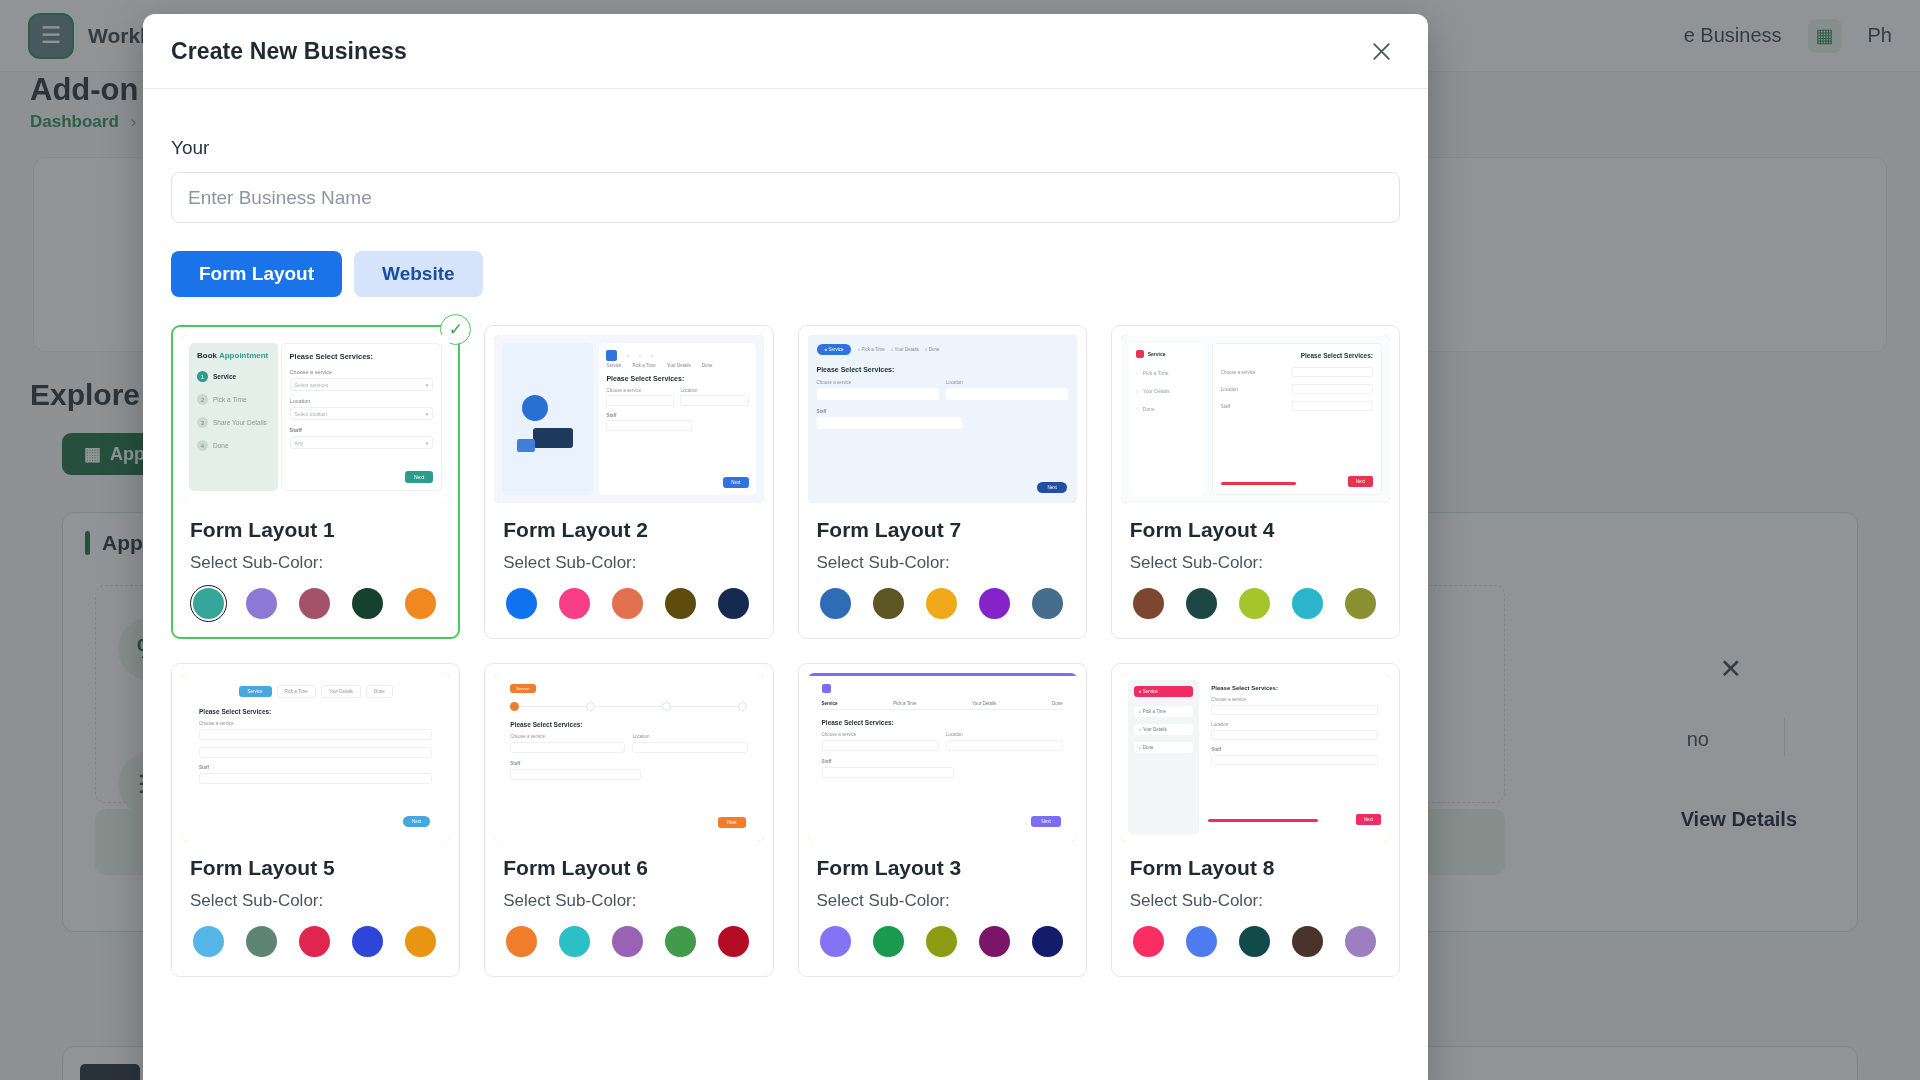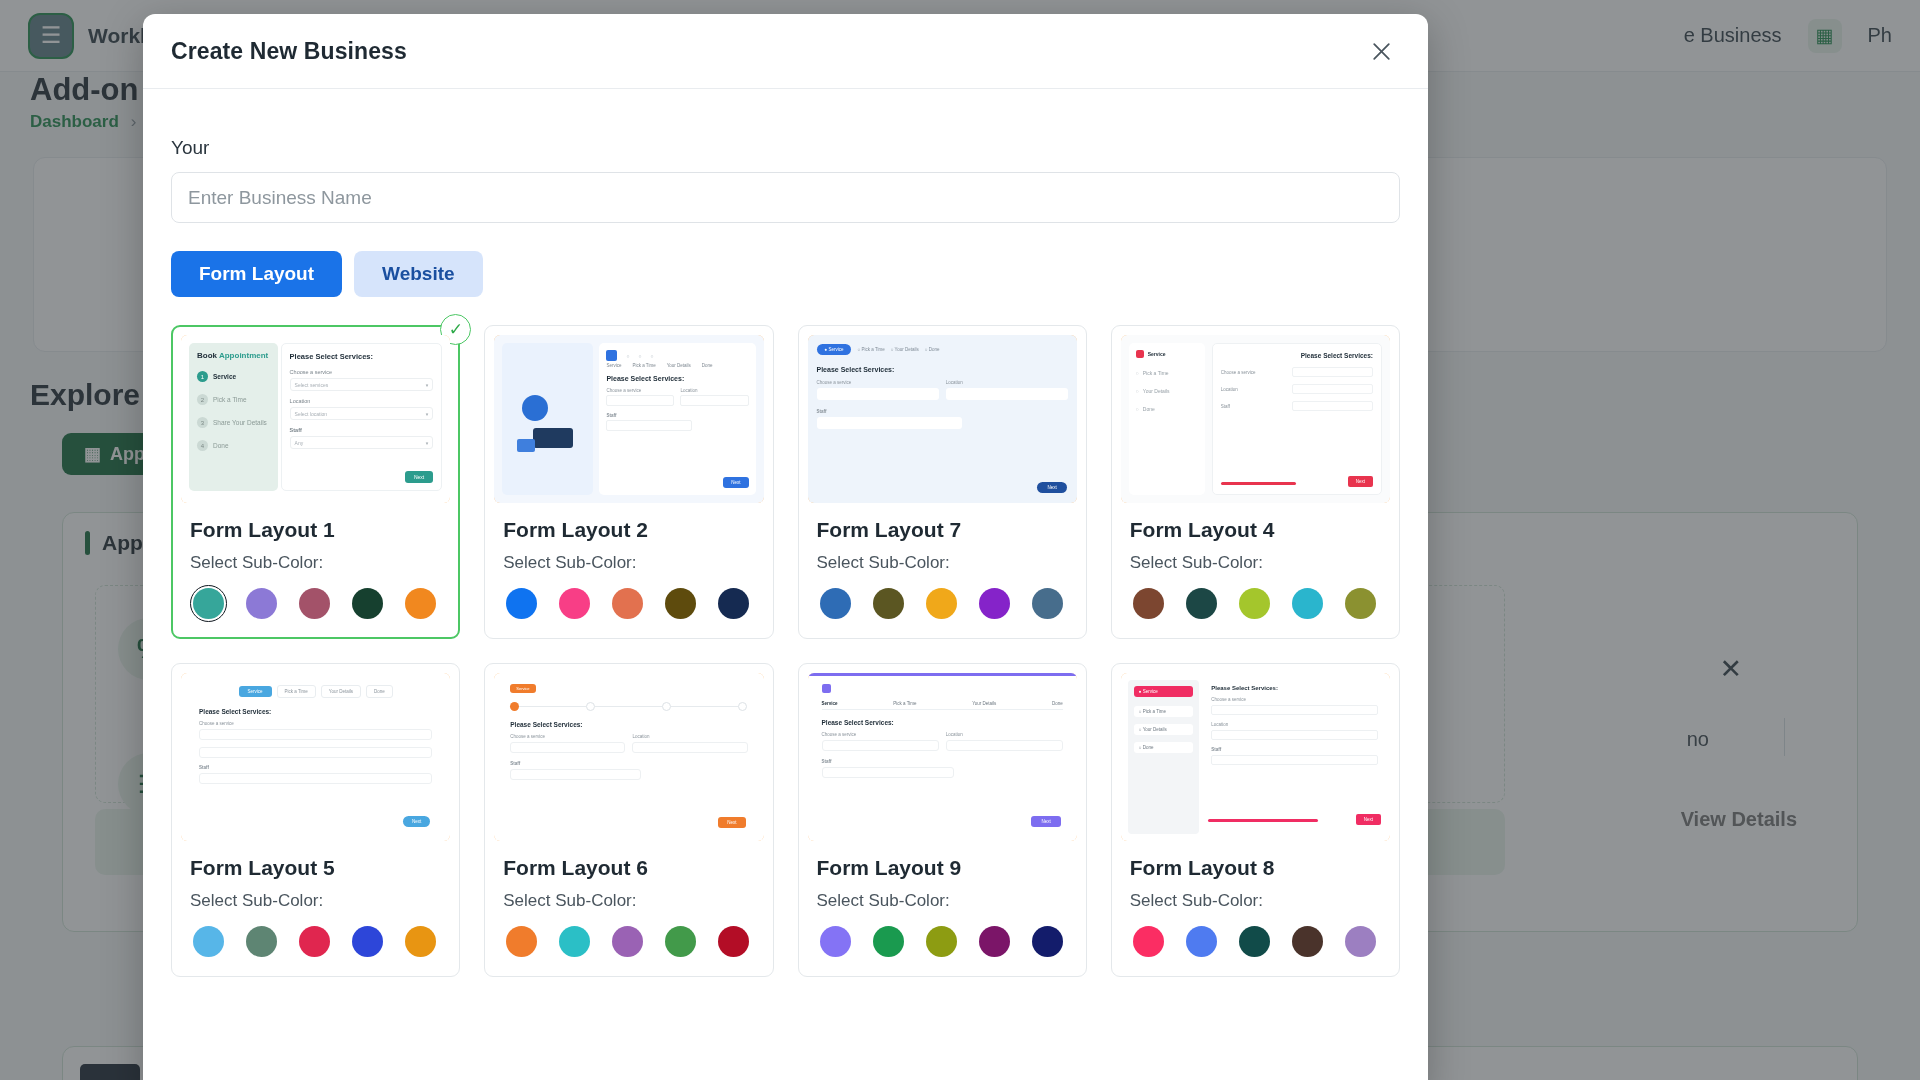--- a/index.html
+++ b/index.html
@@ -56,21 +56,21 @@
     background: #e8f4ec; display: flex; align-items: center; justify-content: center;
     color: #13693b; font-size: 27px; font-weight: 700; }
   .bg-badge2 { position: absolute; left: 55px; top: 240px; width: 62px; height: 62px; border-radius: 50%;
     background: #e8f4ec; display: flex; align-items: center; justify-content: center;
     color: #13693b; font-size: 25px; }
   .bg-strip { position: absolute; left: 32px; top: 296px; width: 1410px; height: 66px;
     background: #e8f4ec; border-radius: 10px; }
   .bg-x { position: absolute; right: 115px; top: 140px; color: #2f3d46; font-size: 27px; }
   .bg-no { position: absolute; right: 148px; top: 215px; color: #3a454d; font-size: 20px; }
   .bg-divider { position: absolute; right: 72px; top: 205px; width: 1px; height: 38px; background: #d5dde2; }
-  .bg-viewdetails { position: absolute; right: 60px; top: 295px; color: #737373; font-size: 20px; font-weight: 700; }
+  .bg-viewdetails { position: absolute; right: 60px; top: 295px; color: #0f172a; font-size: 20px; font-weight: 700; }
   .bg-darkbar { position: absolute; left: 80px; top: 1064px; width: 60px; height: 22px;
     background: #1b2733; border-radius: 5px 5px 0 0; }
   .bg-bottomcard { position: absolute; left: 62px; top: 1046px; right: 62px; height: 40px;
     border: 1px solid #cfe3d6; border-top-left-radius: 12px; border-top-right-radius: 12px; background: #fff; }
 
   
   #overlay { position: absolute; inset: 0; background: rgba(55,60,64,0.55); }
 
   
   #modal {
@@ -539,21 +539,21 @@
                     <div style="font-size:4.5px;color:#8a939b;">Location</div>
                     <div style="margin-top:3px;height:11px;border:1px solid #edf0f2;border-radius:3px;"></div>
                   </div>
       </div>
       <div style="margin-top:8px;font-size:4.5px;color:#8a939b;font-weight:700;">Staff</div>
       <div style="margin-top:3px;height:11px;border:1px solid #edf0f2;border-radius:3px;width:55%;"></div>
     </div>
     <div style="position:absolute;right:16px;bottom:14px;background:#7d6df0;color:#fff;border-radius:3px;padding:3px 10px;font-size:4.5px;">Next</div>
   </div>
           </div>
-          <div class="card-title">Form Layout 9</div>
+          <div class="card-title">Form Layout 3</div>
           <div class="card-sub">Select Sub-Color:</div>
           <div class="swatches">
             <span class="swatch-wrap">
                <span class="swatch" style="background:#8473f5;"></span>
              </span>
             <span class="swatch-wrap">
                <span class="swatch" style="background:#1a9a4f;"></span>
              </span>
             <span class="swatch-wrap">
                <span class="swatch" style="background:#8d9c12;"></span>

